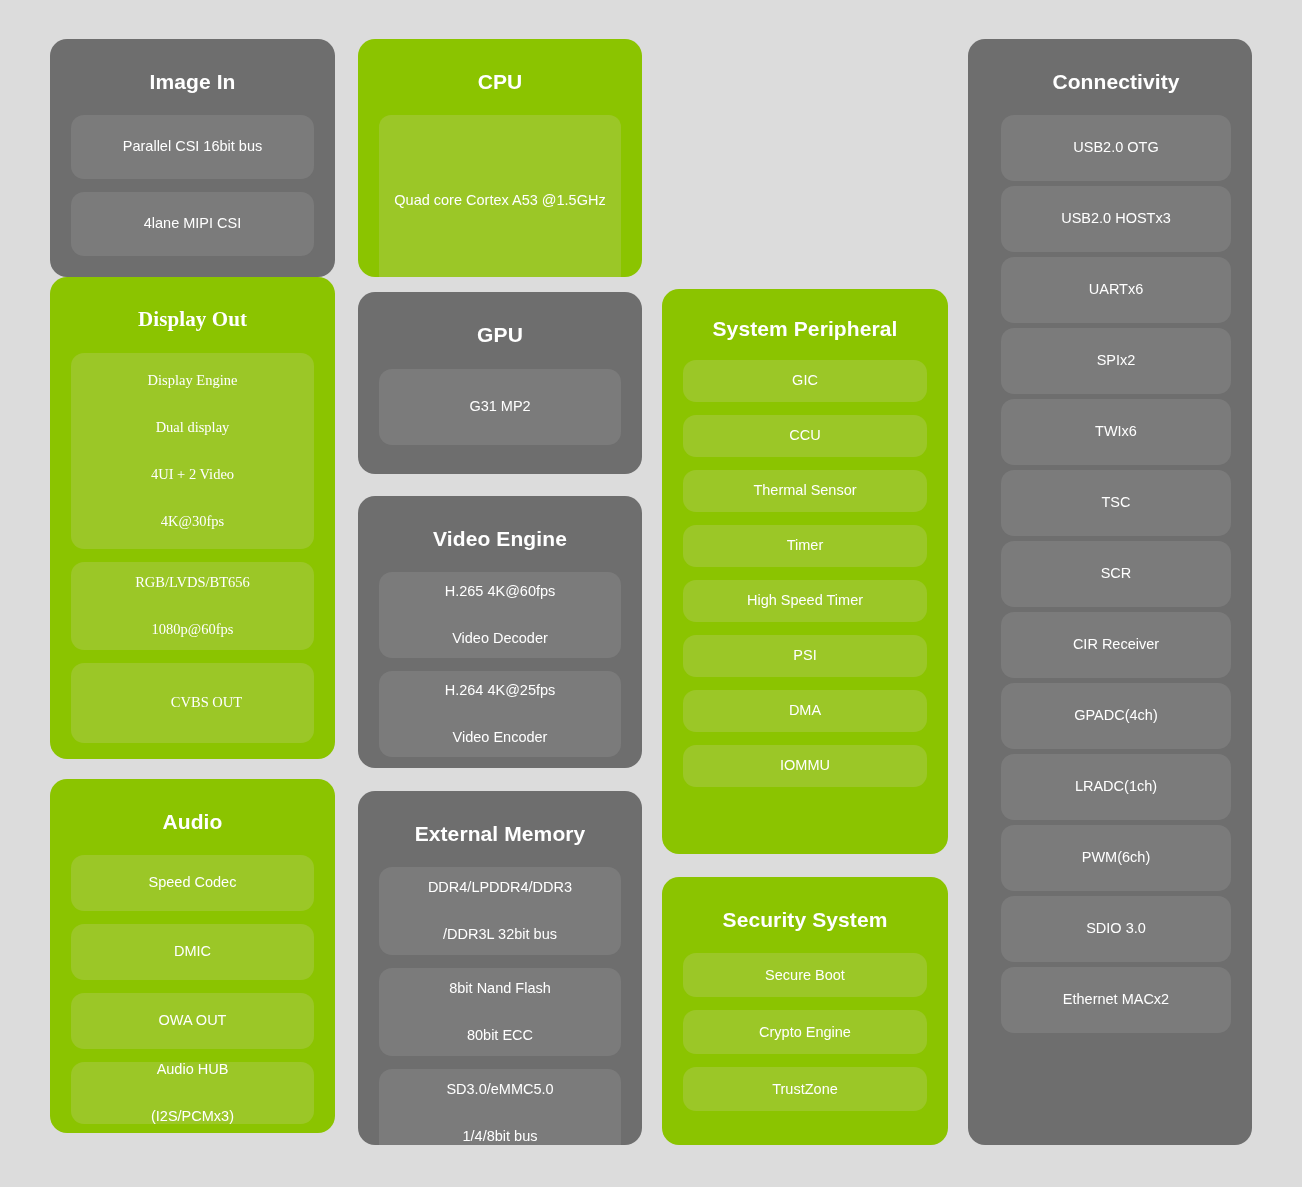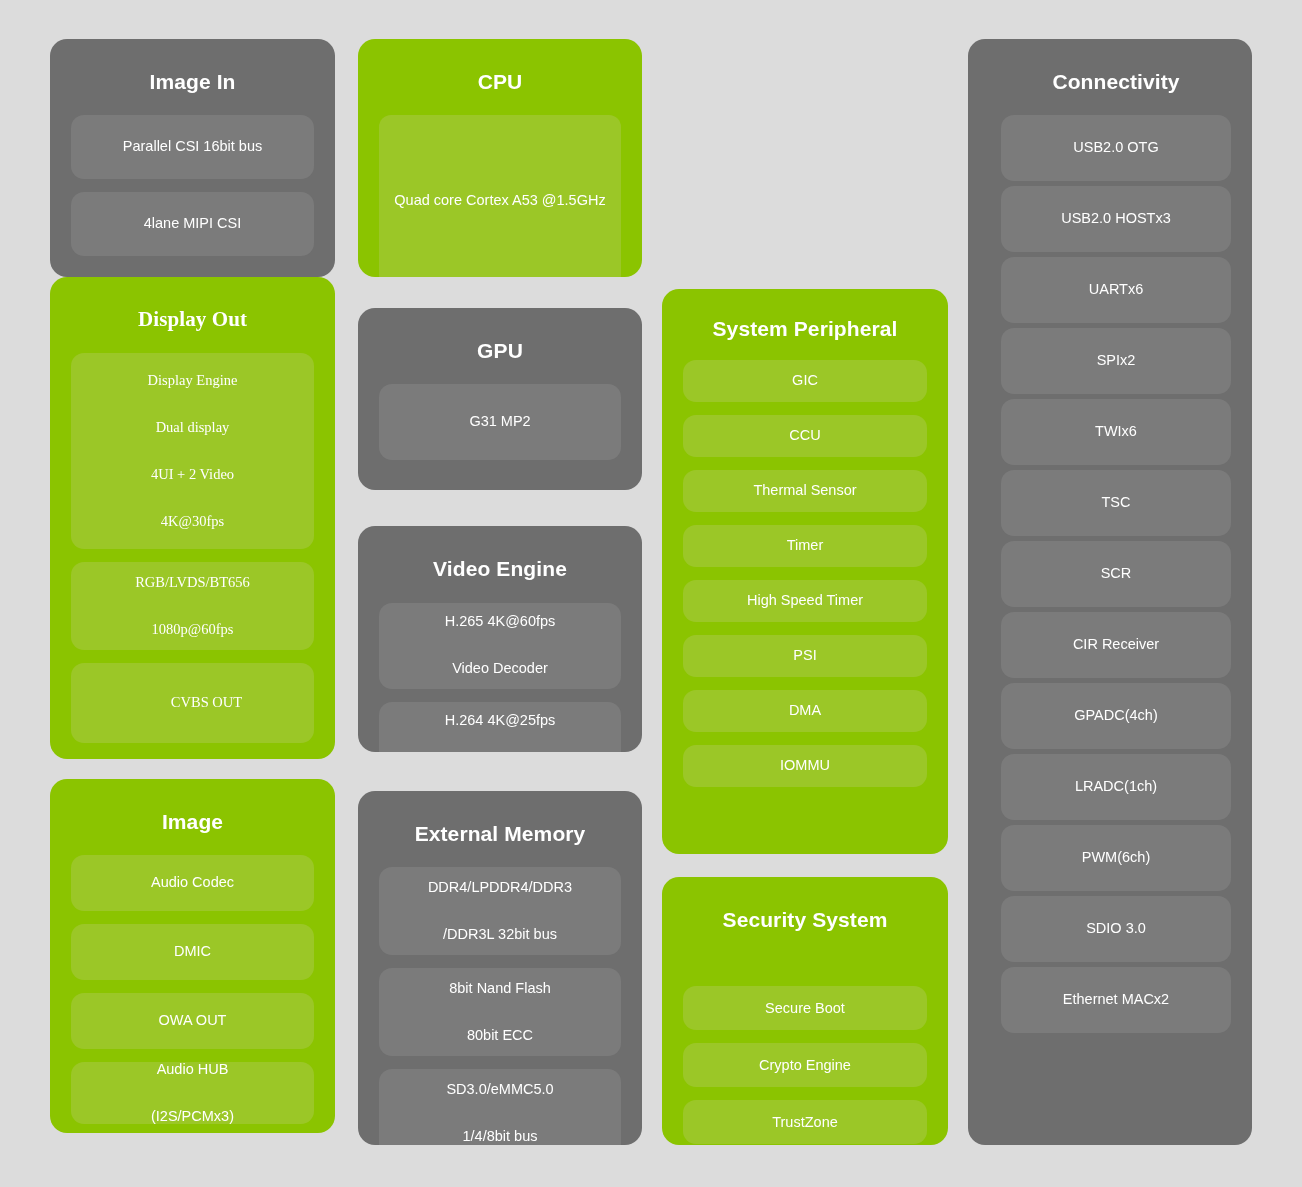--- a/index.html
+++ b/index.html
@@ -95,32 +95,32 @@
   #block-audio .item   { height: 56px; }
   #block-audio .item-audio-hub { height: 62px; }
 
   
   #block-cpu           { height: 238px; }
   #block-cpu .item     { height: 172px; border-radius: 12px; }
 
   #block-gpu           { height: 182px; margin-top: 12px; }
   #block-gpu .item     { height: 76px; }
 
-  #block-video-engine  { height: 226px; margin-top: 18px; }
+  #block-video-engine  { height: 272px; margin-top: 18px; }
   #block-video-engine .item { height: 86px; }
 
   #block-external-memory { height: 354px; margin-top: 20px; }
   #block-external-memory .item { height: 88px; }
 
   
   #block-system-peripheral { height: 662px; margin-top: 250px; justify-content: space-between; }
   #block-system-peripheral .item { height: 42px; }
   #block-system-peripheral .block-title { padding-top: 27px; padding-bottom: 19px; }
 
-  #block-security-system { height: 312px; margin-top: 23px; gap: 33px; }
+  #block-security-system { height: 312px; margin-top: 23px; }
   #block-security-system .item { height: 44px; }
 
   
   #block-connectivity  { height: 1106px; padding-left: 33px; }
   #block-connectivity .item { height: 66px; }
   #block-connectivity .block-items { gap: 5px; }
 </style>
 </head>
 <body>
 
@@ -157,24 +157,24 @@
             <span>1080p@60fps</span>
           </span>
         </div>
         <div class="item item-cvbs">
           <span>CVBS OUT</span>
         </div>
       </div>
     </div>
 
     <div class="block green" id="block-audio">
-      <div class="block-title">Image</div>
-      <div class="block-items">
-        <div class="item">
-          <span>Audio Codec</span>
+      <div class="block-title">Audio</div>
+      <div class="block-items">
+        <div class="item">
+          <span>Speed Codec</span>
         </div>
         <div class="item">
           <span>DMIC</span>
         </div>
         <div class="item">
           <span>OWA OUT</span>
         </div>
         <div class="item item-audio-hub">
           <span>
             <span>Audio HUB</span><br>

